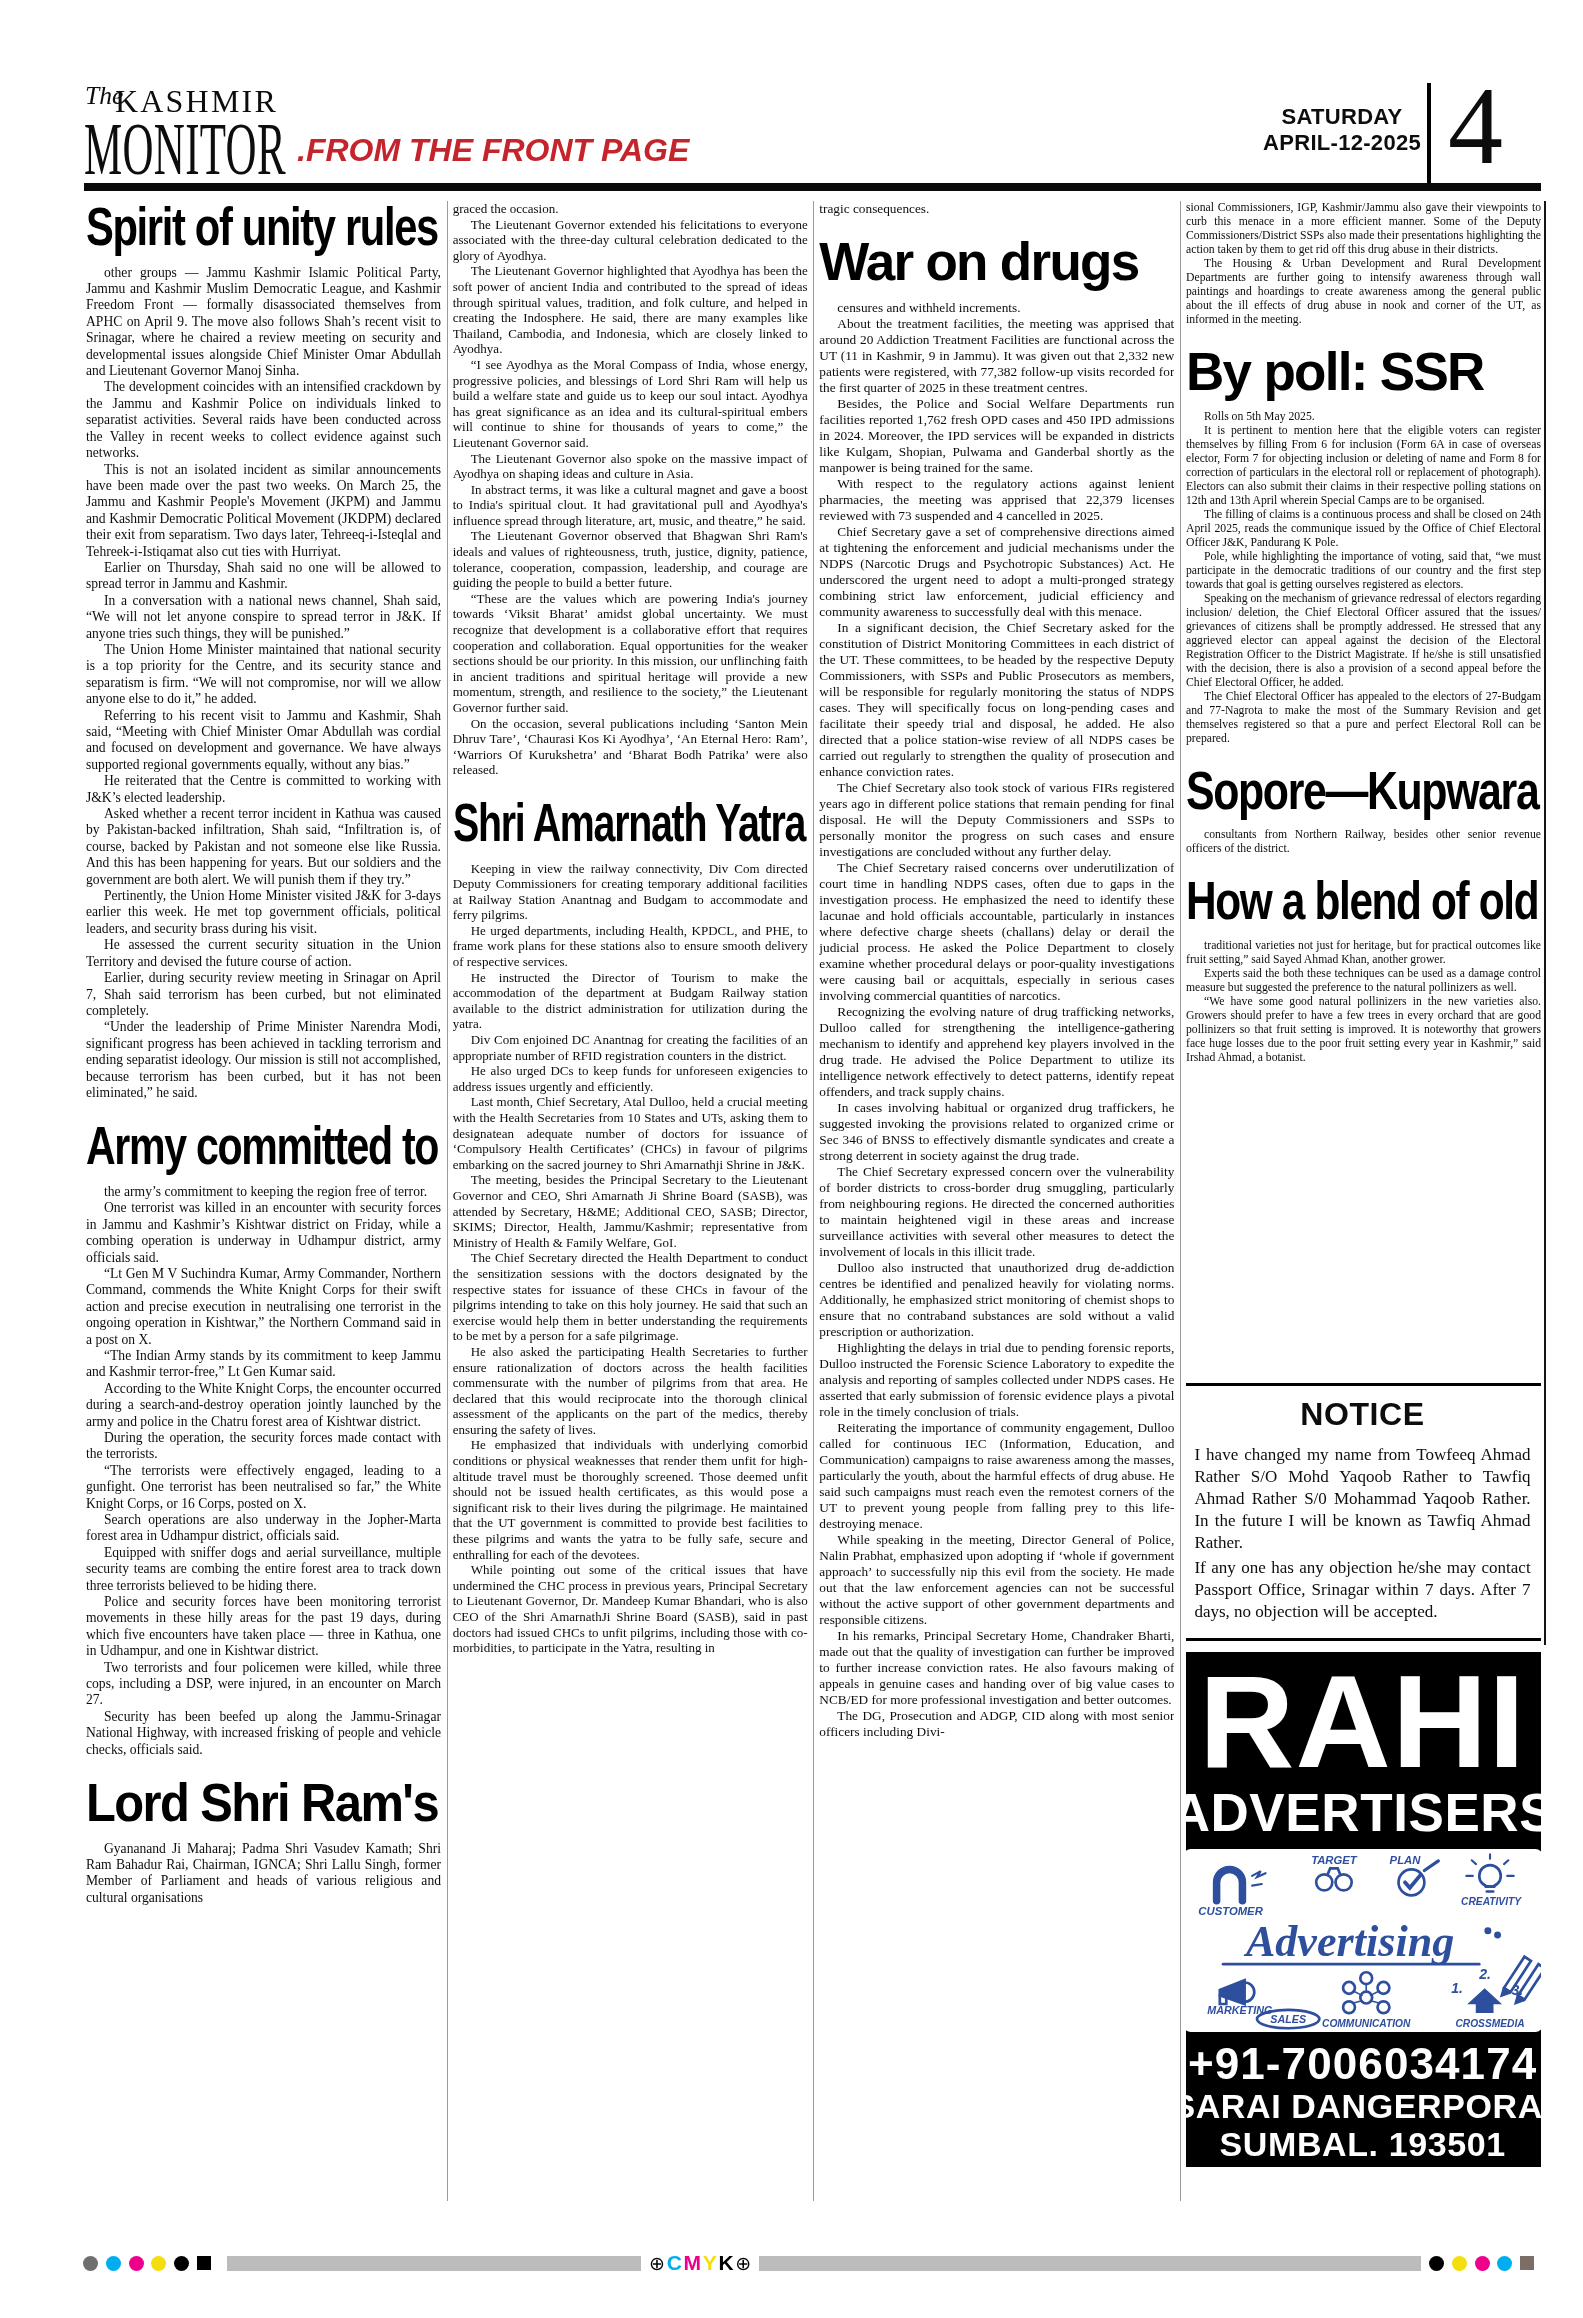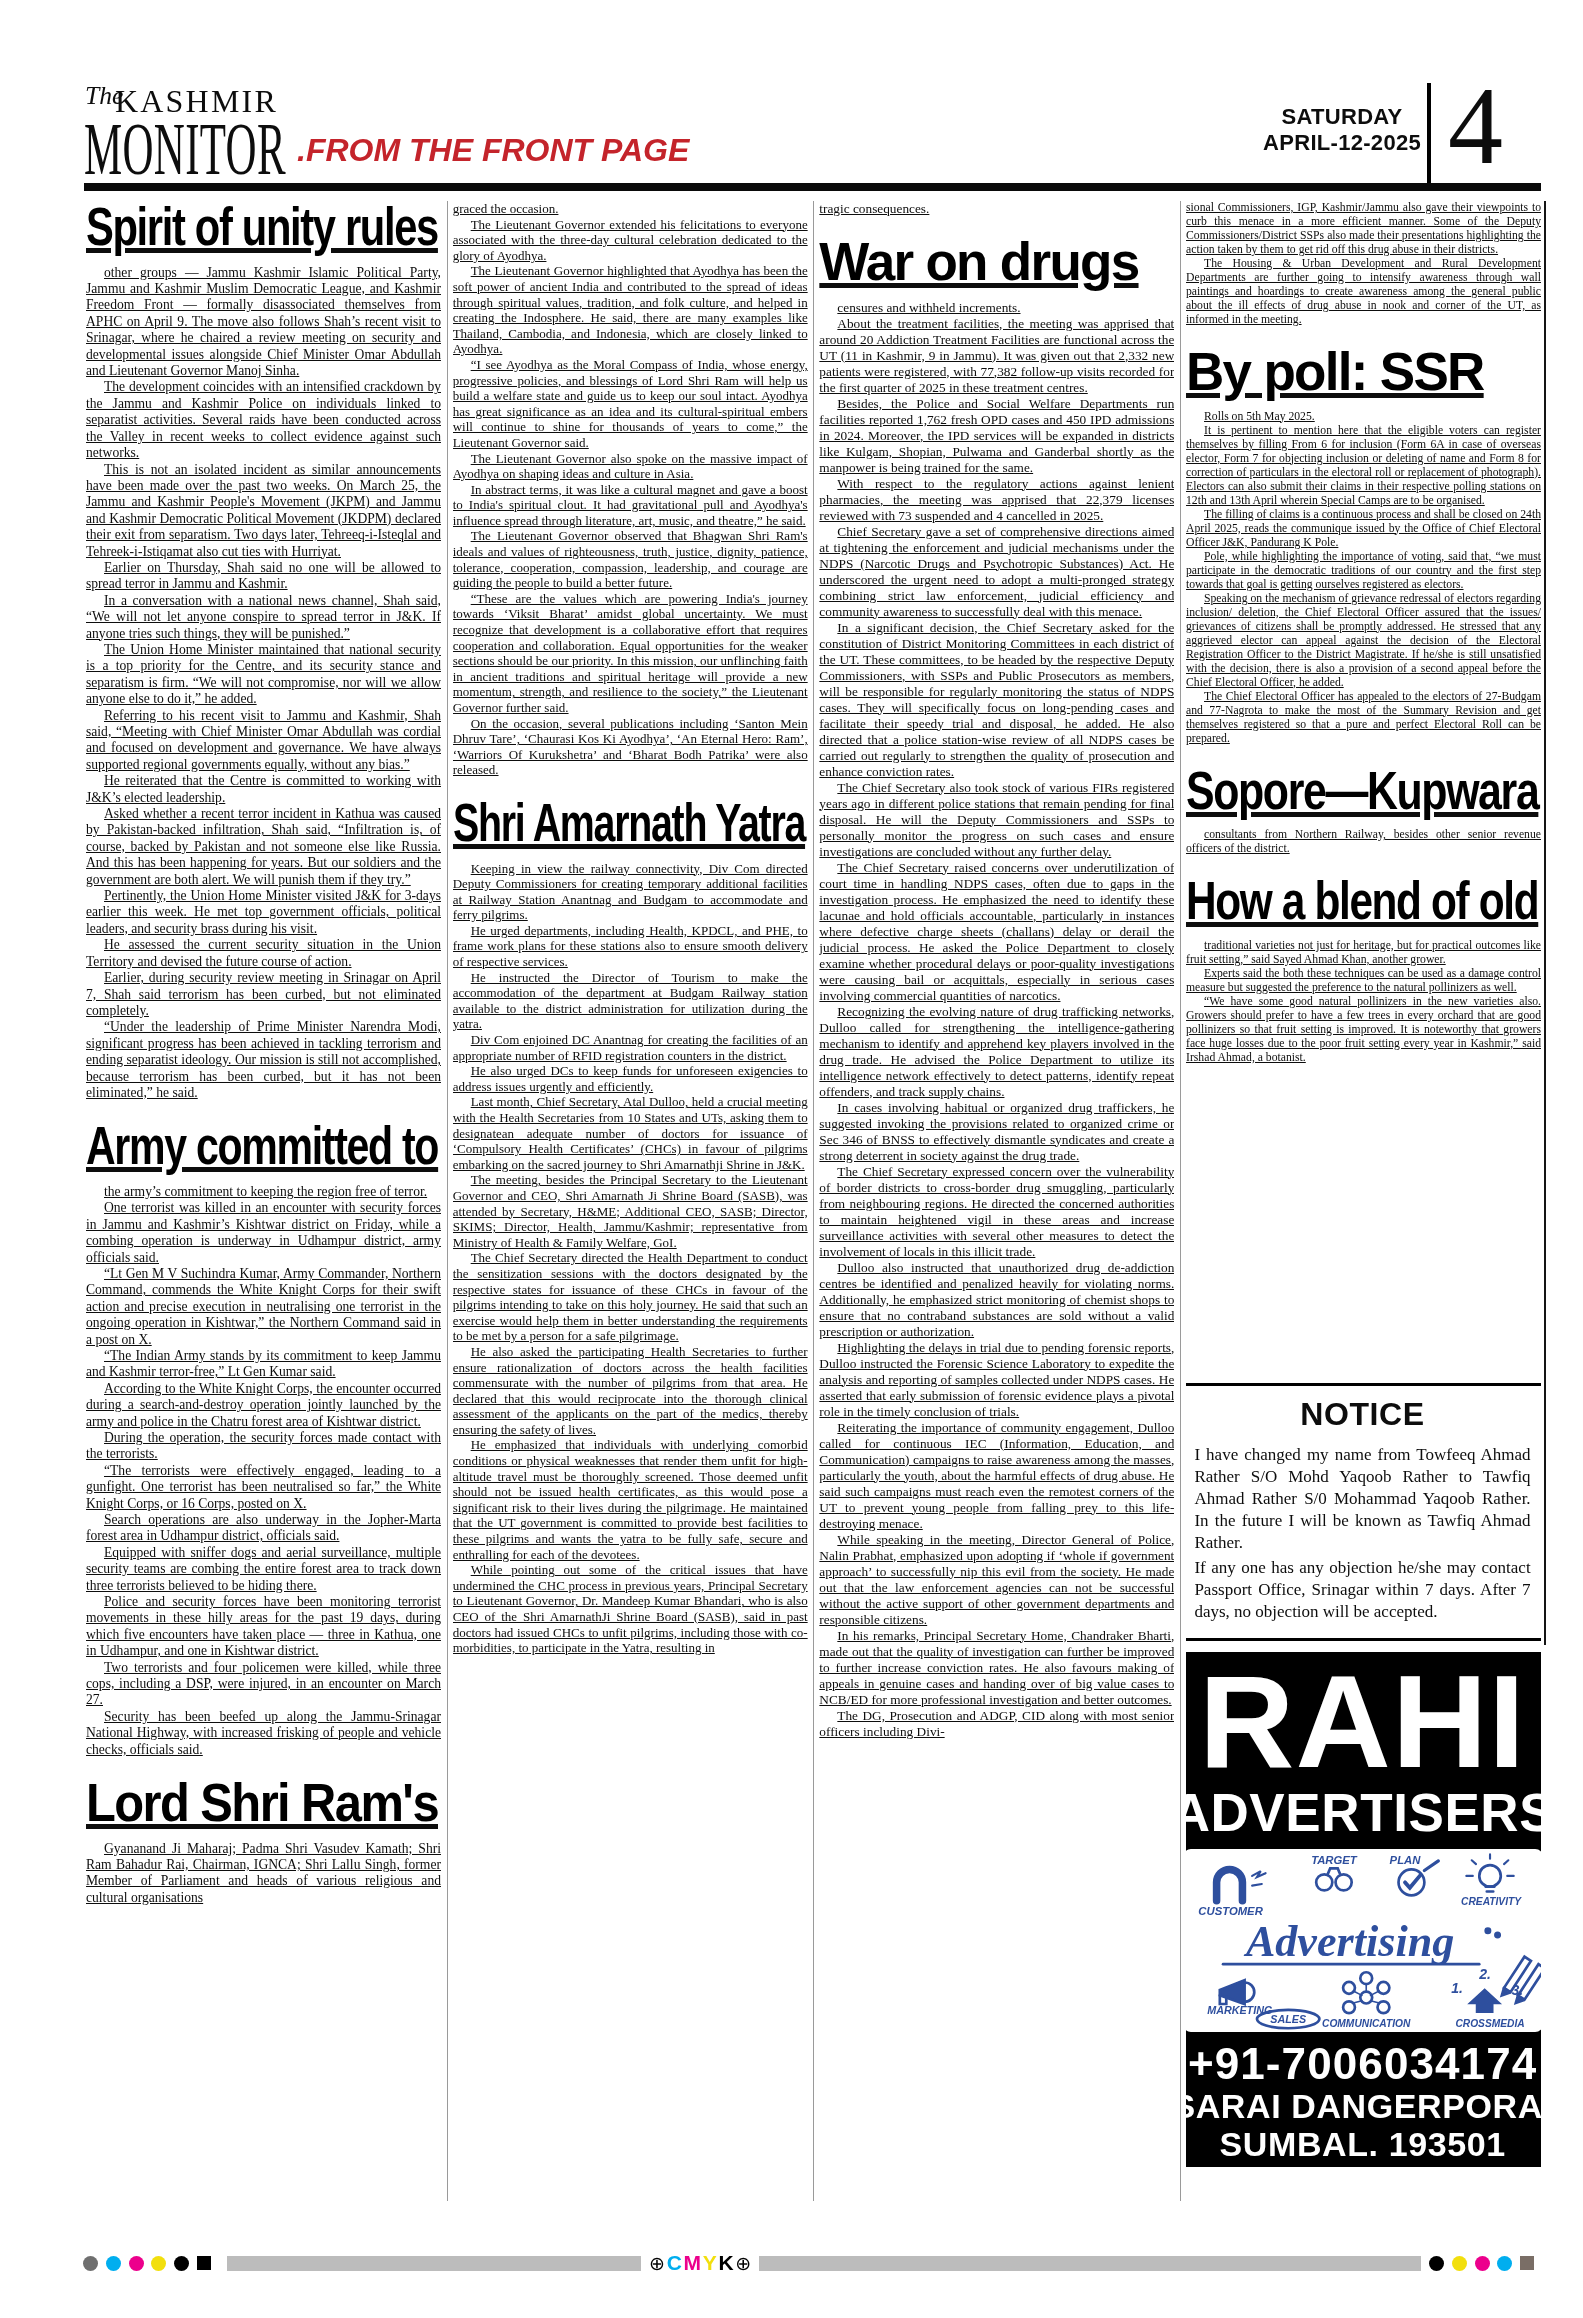--- a/index.html
+++ b/index.html
@@ -14,21 +14,21 @@
   .brand-monitor{position:absolute;left:0;top:34px;width:203px;font-family:"Liberation Serif",serif;font-size:73px;line-height:1;letter-spacing:0.6px;white-space:nowrap;}
   .section-label{position:absolute;left:297px;top:132px;width:281px;font-family:"Liberation Sans",sans-serif;
         font-weight:bold;font-style:italic;font-size:32px;white-space:nowrap;transform-origin:left bottom;}
   .dateblock{position:absolute;right:162px;top:104px;text-align:center;font-family:"Liberation Sans",sans-serif;
         font-weight:bold;font-size:22px;line-height:1.2;letter-spacing:0.3px;}
   .vrule{position:absolute;left:1427px;top:83px;height:101px;width:4.4px;border-left:2.2px solid #000;border-right:2.2px solid #000;box-sizing:border-box;}
   .pageno{position:absolute;left:1448px;top:71px;font-family:"Liberation Serif",serif;font-size:110px;line-height:1;}
   .top-rule{position:absolute;left:84px;top:183px;width:1457px;height:7.8px;background:#0a0a0a;}
 
   
-  .cols{position:absolute;left:86px;top:201px;width:1455px;height:2014px;display:flex;gap:11.7px;text-decoration:underline;}
+  .cols{position:absolute;left:86px;top:201px;width:1455px;height:2014px;display:flex;gap:11.7px;}
   .col{width:355px;height:2014px;overflow:hidden;position:relative;}
   .col p{margin:0;text-align:justify;text-indent:18px;}
   .col1 p{font-size:13.6px;line-height:16.4px;}
   .col2 p{font-size:13px;line-height:15.6px;}
   .col3 p{font-size:13.3px;line-height:16px;}
   .col4 p{font-size:11.7px;line-height:14px;}
   .col p.no-indent{text-indent:0;}
   .headline{font-family:"Liberation Sans",sans-serif;font-weight:bold;font-size:53px;line-height:0.95;
         letter-spacing:-1.7px;margin:20px 0 12.2px 0;white-space:nowrap;color:#000;}
   .col .headline:first-child{margin-top:1.1px;}

